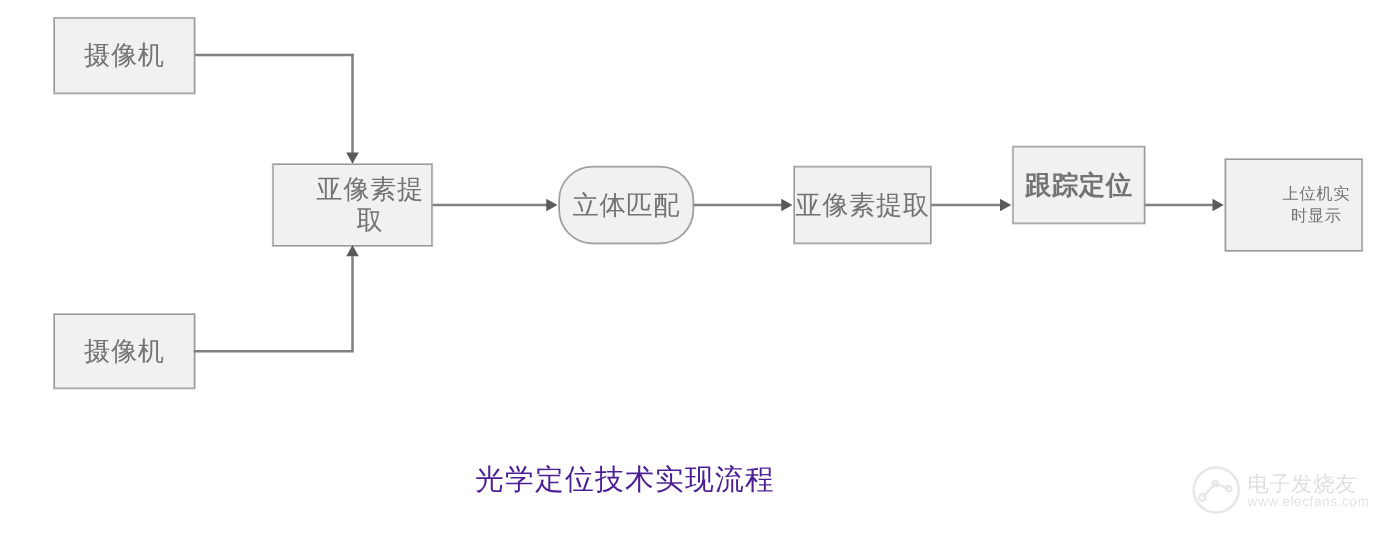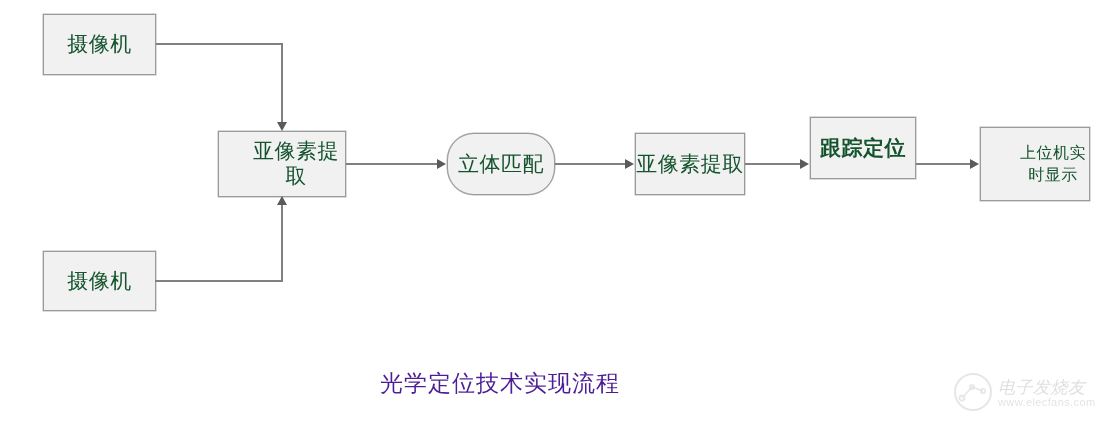--- a/index.html
+++ b/index.html
@@ -22,29 +22,29 @@
   .node {
     position: absolute;
     box-sizing: border-box;
     background: #f1f1f1;
     border: 1px solid #9a9a9a;
     box-shadow: 0 0 0 0.5px #b8b8b8;
     display: flex;
     align-items: center;
     justify-content: center;
     text-align: center;
-    color: #14532d;
+    color: #737373;
     font-family: "Liberation Serif", "DejaVu Serif", serif;
     font-size: 21px;
     line-height: 1.18;
     letter-spacing: 0.5px;
     white-space: pre-line;
     user-select: none;
   }
-  .node.two-line { font-size: 16px; line-height: 1.35; padding-left: 36px; }
+  .node.two-line { font-size: 13px; line-height: 1.35; padding-left: 36px; }
 
   
   .seg {
     position: absolute;
     background: #808080;
   }
   .seg.h { height: 2px; }
   .seg.v { width: 2px; }
 
   .arrow {
@@ -99,21 +99,20 @@
     display: flex;
     flex-direction: column;
     justify-content: center;
     line-height: 1.05;
   }
   #watermark .wm-cn {
     font-family: "Liberation Serif", "DejaVu Serif", serif;
     font-size: 17px;
     color: #8d8d8d;
     letter-spacing: 0.5px;
-    font-style: italic;
   }
   #watermark .wm-url {
     font-family: "Liberation Sans", "DejaVu Sans", sans-serif;
     font-size: 11px;
     color: #9b9b9b;
     letter-spacing: 0.4px;
   }
 </style>
 </head>
 <body>

